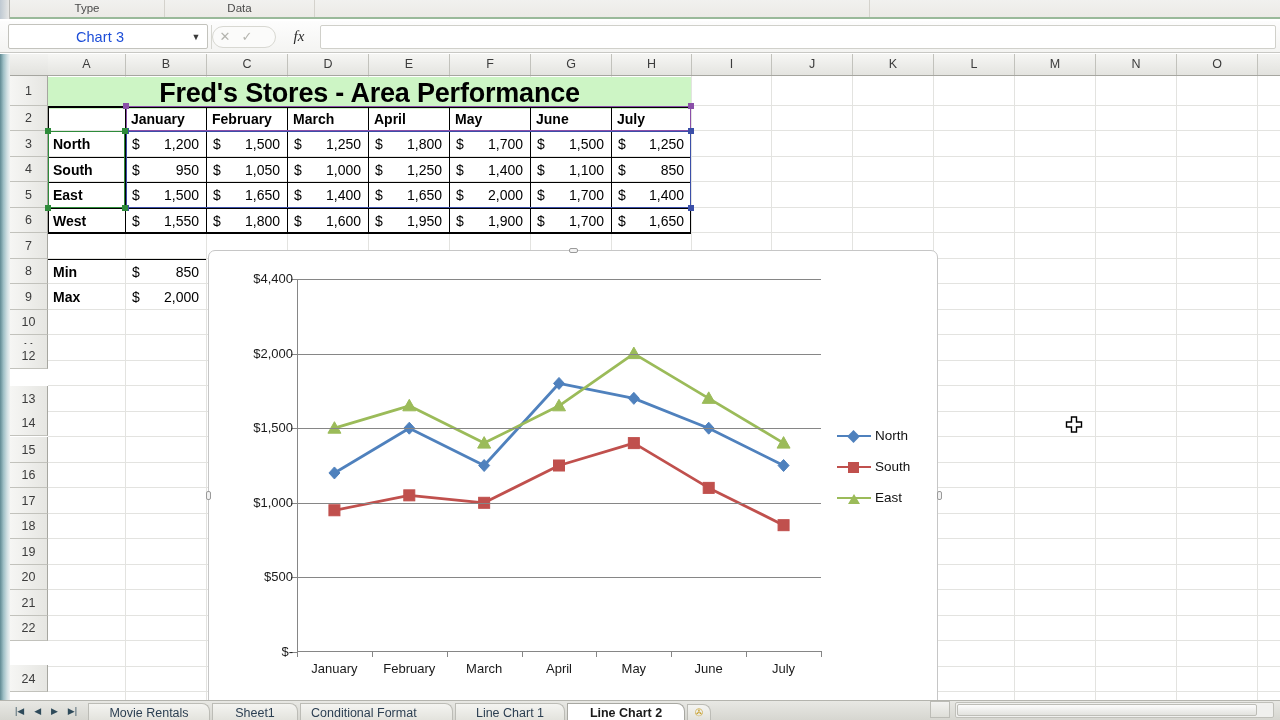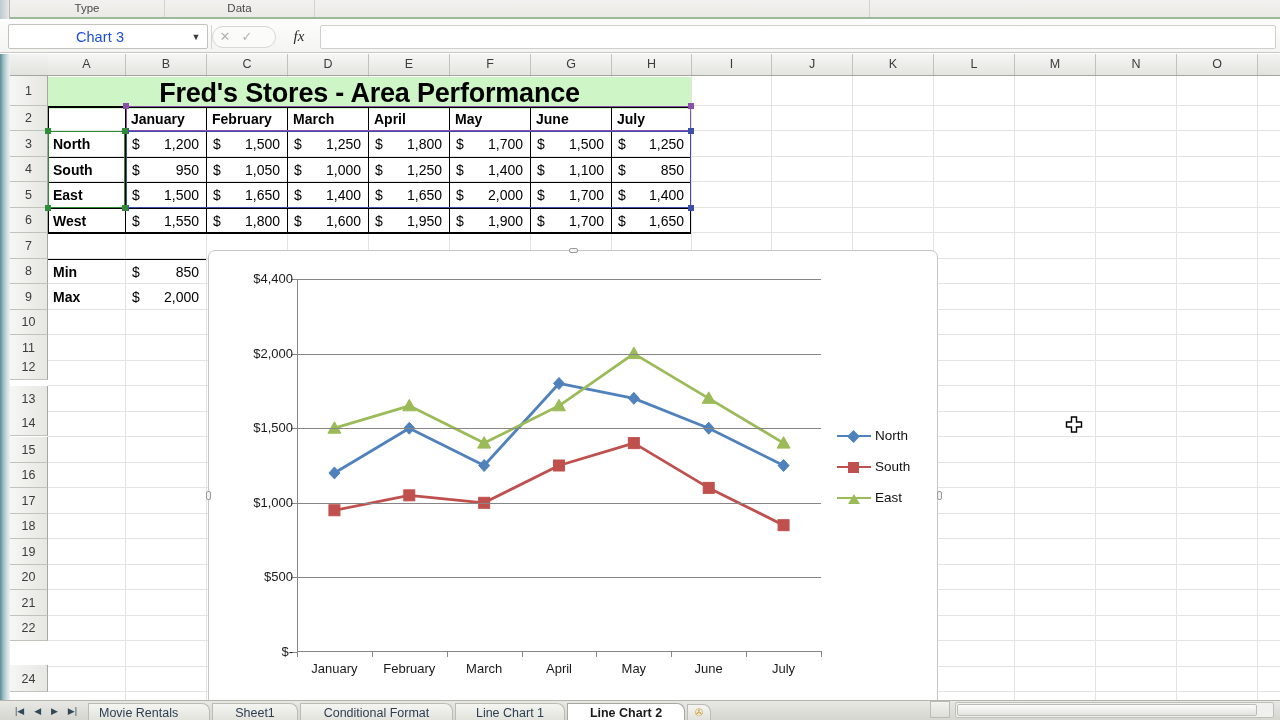--- a/index.html
+++ b/index.html
@@ -269,21 +269,21 @@
       <div class="rh" style="top: 30px; height: 25px;">2</div>
       <div class="rh" style="top: 55px; height: 26px;">3</div>
       <div class="rh" style="top: 81px; height: 25px;">4</div>
       <div class="rh" style="top: 106px; height: 26px;">5</div>
       <div class="rh" style="top: 132px; height: 25px;">6</div>
       <div class="rh" style="top: 157px; height: 26px;">7</div>
       <div class="rh" style="top: 183px; height: 25px;">8</div>
       <div class="rh" style="top: 208px; height: 26px;">9</div>
       <div class="rh" style="top: 234px; height: 25px;">10</div>
       <div class="rh" style="top: 259px; height: 26px;">11</div>
-      <div class="rh" style="top: 279px; height: 25px; text-align: center;">12</div>
+      <div class="rh" style="top: 268px; height: 25px; text-align: center;">12</div>
       <div class="rh" style="top: 310px; height: 26px;">13</div>
       <div class="rh" style="top: 335px; height: 25px;">14</div>
       <div class="rh" style="top: 361px; height: 26px;">15</div>
       <div class="rh" style="top: 387px; height: 25px;">16</div>
       <div class="rh" style="top: 412px; height: 26px;">17</div>
       <div class="rh" style="top: 438px; height: 25px;">18</div>
       <div class="rh" style="top: 463px; height: 26px;">19</div>
       <div class="rh" style="top: 489px; height: 25px;">20</div>
       <div class="rh" style="top: 514px; height: 26px;">21</div>
       <div class="rh" style="top: 540px; height: 25px;">22</div>
@@ -651,23 +651,23 @@
     </div>
 </div>
 
 <div id="tabbar">
   <div id="nav-btns">
       <span>|◀</span>
       <span>◀</span>
       <span>▶</span>
       <span>▶|</span>
     </div>
-<div class="sheet-tab" style="left: 88px; width: 122px; ">Movie Rentals</div>
+<div class="sheet-tab" style="left: 88px; width: 122px; text-align: center;">Movie Rentals</div>
     <div class="sheet-tab" style="left: 212px; width: 86px; text-align: center;">Sheet1</div>
-    <div class="sheet-tab" style="left: 300px; width: 153px; text-align: center;">Conditional Format</div>
+    <div class="sheet-tab" style="left: 300px; width: 153px; text-align: left;">Conditional Format</div>
     <div class="sheet-tab" style="left: 455px; width: 110px; text-align: center;">Line Chart 1</div>
     <div class="sheet-tab active" style="left: 567px; width: 118px; text-align: center;">Line Chart 2</div>
     <div id="tab-addsheet" style="left: 687px;">✇</div>
   </div>
 <div id="split-handle"></div>
 <div id="hscroll">
   <div id="hscroll-thumb"></div>
 </div>
 
 <svg id="xl-cursor" viewBox="0 0 20 20" style="left: 1064px; top: 415px;">

